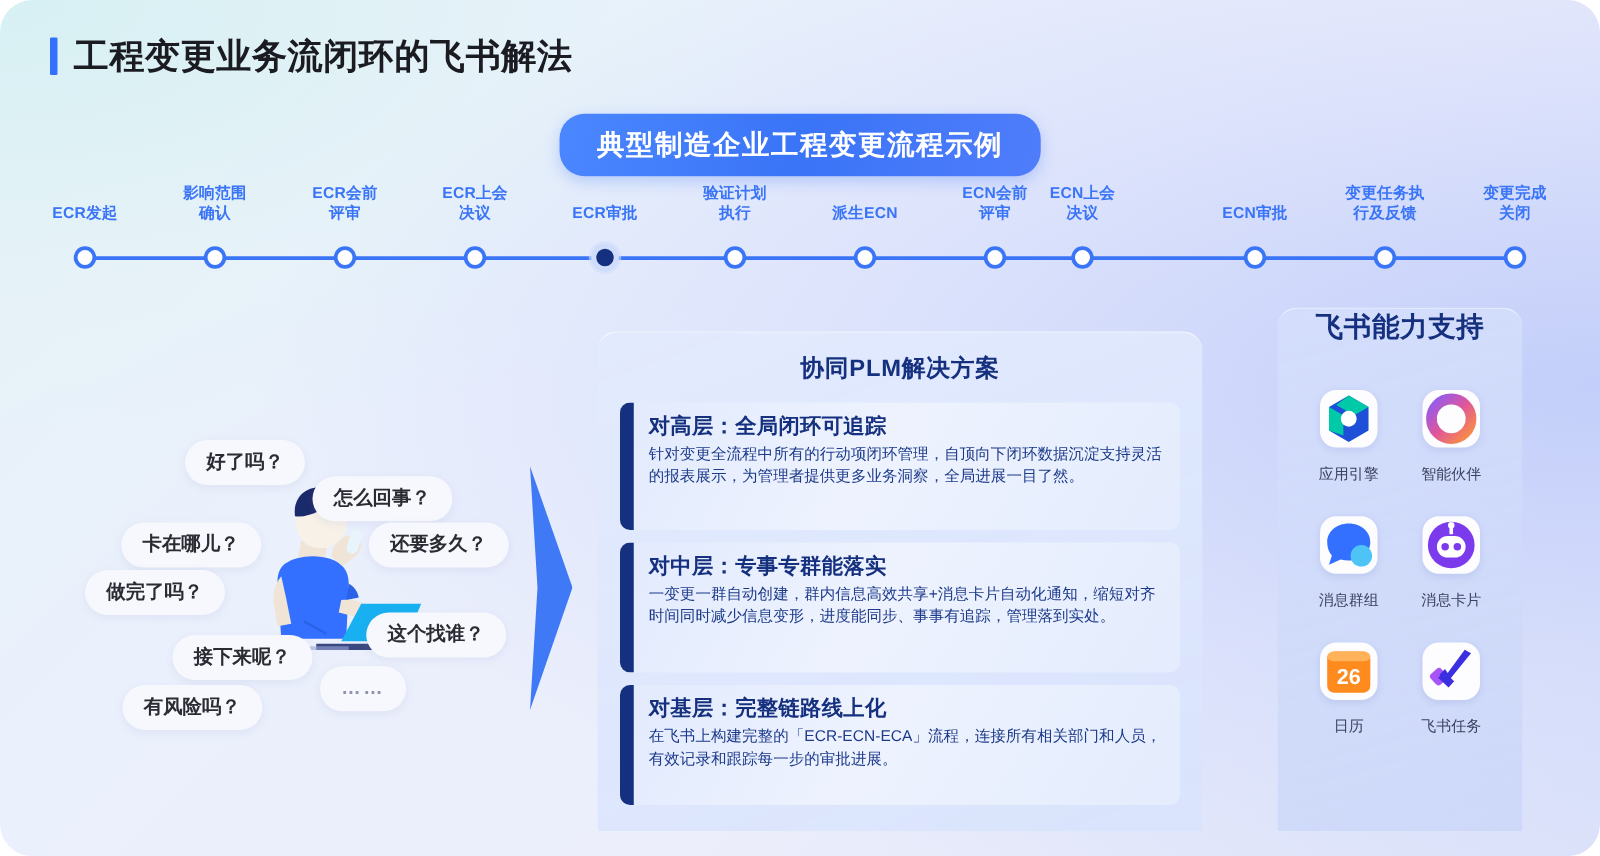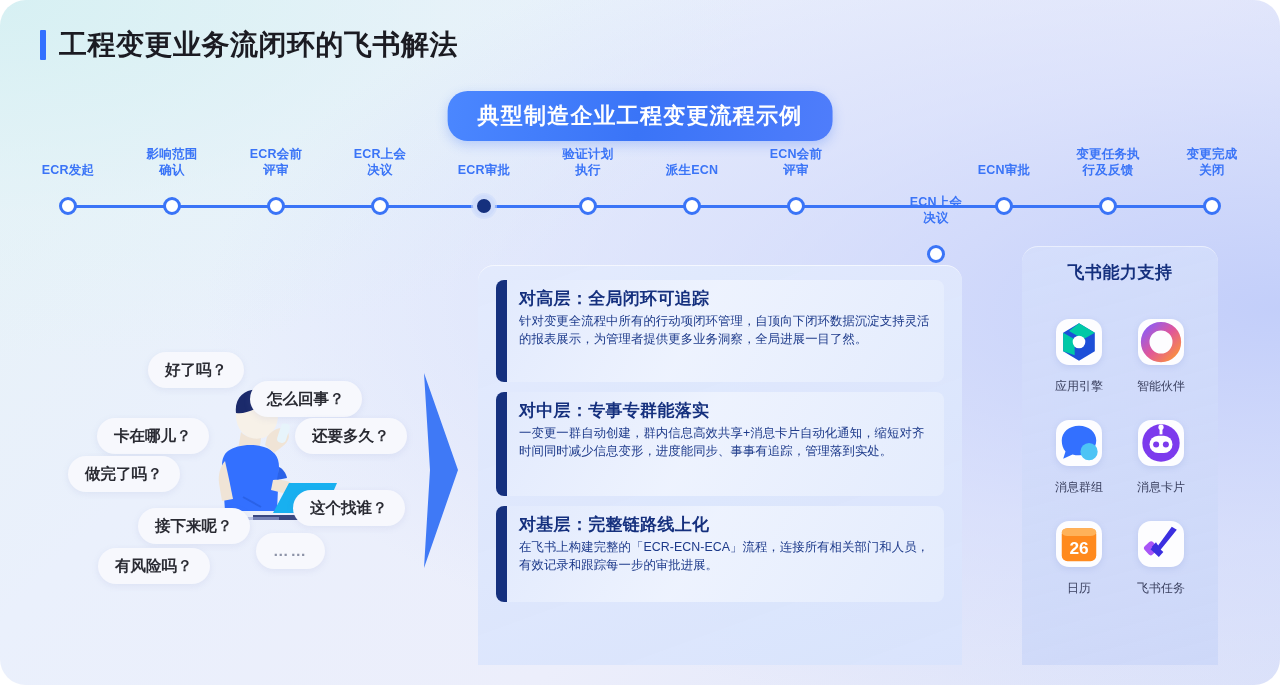--- a/index.html
+++ b/index.html
@@ -90,21 +90,21 @@
   .card.c2 { height: 104px; }
   .card.c3 { height: 96px; }
 
   
   .cap {
     position: absolute; left: 1022px; top: 246px; width: 196px; height: 419px;
     background: linear-gradient(165deg, rgba(213,223,251,.85) 0%, rgba(201,213,248,.75) 100%);
     border-radius: 16px 16px 0 0;
     border-top: 1px solid rgba(255,255,255,.6);
   }
-  .cap-title { text-align: center; font-size: 17px; font-weight: 700; color: #15307e; margin-top: 14px; letter-spacing: .5px; }
+  .cap-title { text-align: center; font-size: 22px; font-weight: 700; color: #15307e; letter-spacing: .5px; }
   .cap-grid { display: grid; grid-template-columns: 1fr 1fr; gap: 12px 4px; padding: 22px 18px 0; }
   .cap-item { text-align: center; }
   .cap-icon {
     width: 46px; height: 46px; margin: 13px auto;
     background: #fdfdff; border-radius: 13px;
     display: flex; align-items: center; justify-content: center;
     box-shadow: 0 2px 6px rgba(110,130,200,.18);
   }
   .cap-label { margin-top: 7px; font-size: 12px; color: #3b4160; font-weight: 400; }
 </style>
@@ -170,21 +170,21 @@
           </div>
           <div class="tl-dot"></div>
         </div>
         <div class="tl-step two-line" style="left: 750px;">
           <div class="tl-label">
             <div>ECN会前</div>
             <div>评审</div>
           </div>
           <div class="tl-dot"></div>
         </div>
-        <div class="tl-step two-line" style="left: 890px; margin-top: 48px;">
+        <div class="tl-step two-line" style="left: 820px;">
           <div class="tl-label">
             <div>ECN上会</div>
             <div>决议</div>
           </div>
           <div class="tl-dot"></div>
         </div>
         <div class="tl-step one-line" style="left: 958px;">
           <div class="tl-label">
             <div>ECN审批</div>
           </div>
@@ -235,20 +235,21 @@
         <div class="bubble dots" style="left: 196px; top: 203px;">……</div>
         <div class="bubble" style="left: 38px; top: 218px;">有风险吗？</div>
       </div>
   </div>
 
   <svg class="arrow" viewBox="0 0 34 195">
     <path d="M0 0 L34 97 L0 195 L6 97 Z" fill="#3f79f6"></path>
   </svg>
 
   <div class="plm">
+    <div class="plm-title">协同PLM解决方案</div>
     <div class="cards" id="plm-cards">
         <div class="card c1">
           <div class="card-bar"></div>
           <div class="card-body">
             <div class="card-title">对高层：全局闭环可追踪</div>
             <div class="card-desc">针对变更全流程中所有的行动项闭环管理，自顶向下闭环数据沉淀支持灵活的报表展示，为管理者提供更多业务洞察，全局进展一目了然。</div>
           </div>
         </div>
         <div class="card c2">
           <div class="card-bar"></div>

